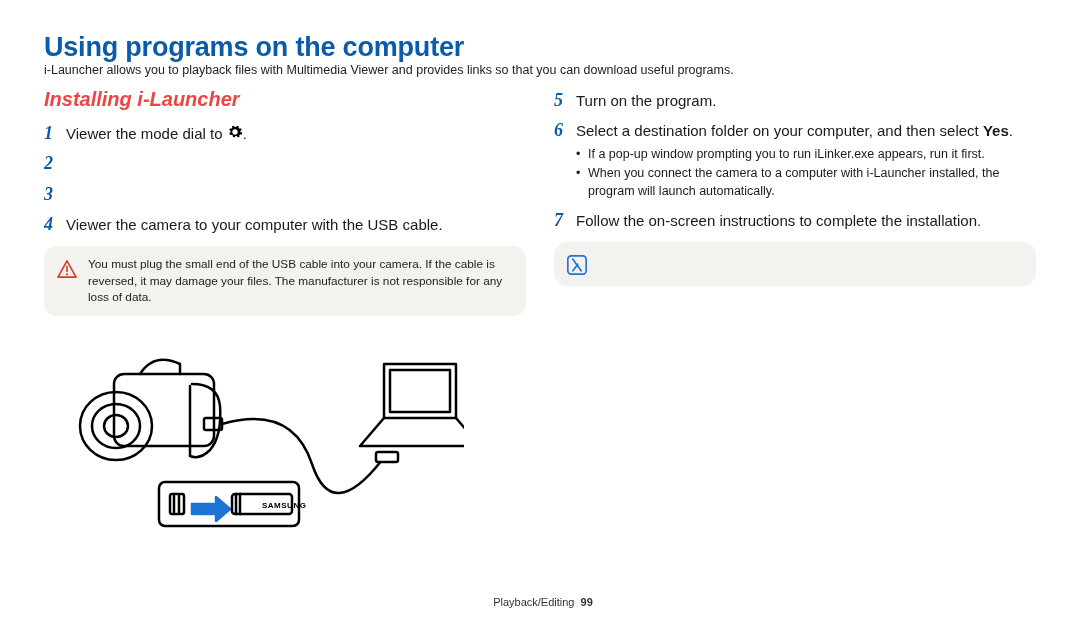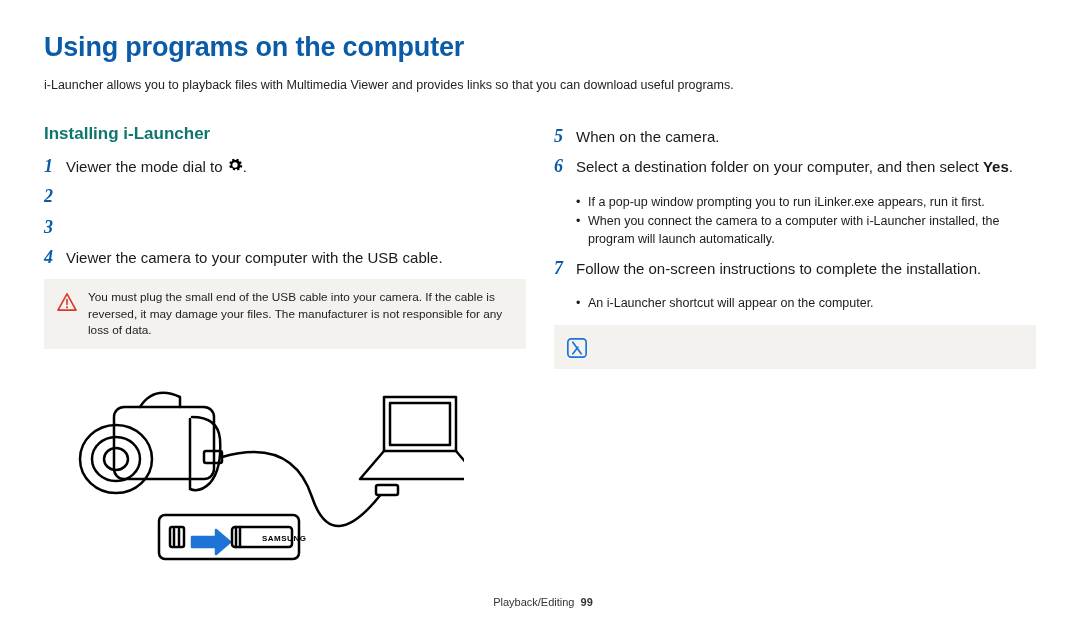--- a/index.html
+++ b/index.html
@@ -10,37 +10,38 @@
     background: #fff;
     padding: 32px 44px 20px 44px;
     position: relative;
     color: #1a1a1a;
   }
   h1.page-title {
     color: #0a5ba8;
     font-weight: 700;
     font-size: 27px;
     letter-spacing: -0.2px;
-    margin-bottom: 15px;
+    margin-bottom: 0;
   }
   p.intro {
     font-size: 12.5px;
     color: #222;
-    margin-bottom: 32px;
+    margin-bottom: 11px;
   }
   .cols {
     display: flex;
     gap: 28px;
   }
   .col { flex: 1 1 50%; }
   h2.section-title {
-    color: #0f766e;
+    color: #ef4444;
     font-weight: 700;
-    font-size: 17px;
+    font-size: 20px;
     margin-bottom: 10px;
+    font-style: italic;
   }
   ol.steps { list-style: none; }
   ol.steps > li {
     display: flex;
     align-items: baseline;
     margin-bottom: 6px;
     font-size: 15px;
     line-height: 1.35;
   }
   ol.steps > li .num {
@@ -55,39 +56,39 @@
   ol.steps > li .body { flex: 1; }
   .gear-icon {
     display: inline-block;
     font-size: 14px;
     vertical-align: -1px;
   }
   .bold { font-weight: 700; }
   .arrow { padding: 0 2px; }
   ul.sub {
     list-style: none;
-    margin-top: 16px;
+    margin-top: 4px;
   }
   ul.sub li {
     font-size: 12.5px;
     line-height: 1.4;
     padding-left: 12px;
     position: relative;
     margin-bottom: 2px;
   }
   ul.sub li::before {
     content: "•";
     position: absolute;
     left: 0;
   }
   .note {
     display: flex;
     gap: 10px;
     background: #f4f2ee;
-    border-radius: 0;
+    border-radius: 13px;
     padding: 10px 12px;
     margin: 10px 0 14px 0;
     align-items: flex-start;
   }
   .note .note-icon {
     flex: 0 0 22px;
     height: 22px;
     display: flex;
     align-items: center;
     justify-content: center;
@@ -212,39 +213,36 @@
         <line x1="196" y1="160" x2="196" y2="180"></line>
       </g>
       <text x="218" y="174" font-size="8" font-weight="700" font-family="Arial" letter-spacing="0.5">SAMSUNG</text>
     </svg>
   </div>
 
   <div class="col">
     <ol class="steps">
       <li>
         <span class="num">5</span>
-        <span class="body">When on the camera.</span>
+        <span class="body">Turn on the program.</span>
       </li>
       <li>
         <span class="num">6</span>
         <span class="body">
           <span>Select a destination folder on your computer, and then select </span><span class="bold">Yes</span><span>.</span>
           <ul class="sub">
             <li>If a pop-up window prompting you to run iLinker.exe appears, run it first.</li>
             <li>When you connect the camera to a computer with i-Launcher installed, the program will launch automatically.</li>
           </ul>
         </span>
       </li>
       <li>
         <span class="num">7</span>
         <span class="body">
           <span>Follow the on-screen instructions to complete the installation.</span>
-          <ul class="sub">
-            <li>An i-Launcher shortcut will appear on the computer.</li>
-          </ul>
         </span>
       </li>
     </ol>
 
     <div class="note">
       <div class="note-icon">
         <svg class="info-sq" viewBox="0 0 24 24">
           <rect x="1" y="1" width="22" height="22" rx="4" fill="none" stroke="#1e73d6" stroke-width="2"></rect>
           <path d="M7 5 L17 19 M7 19 L13 11" stroke="#1e73d6" stroke-width="2" stroke-linecap="round" fill="none"></path>
         </svg>

